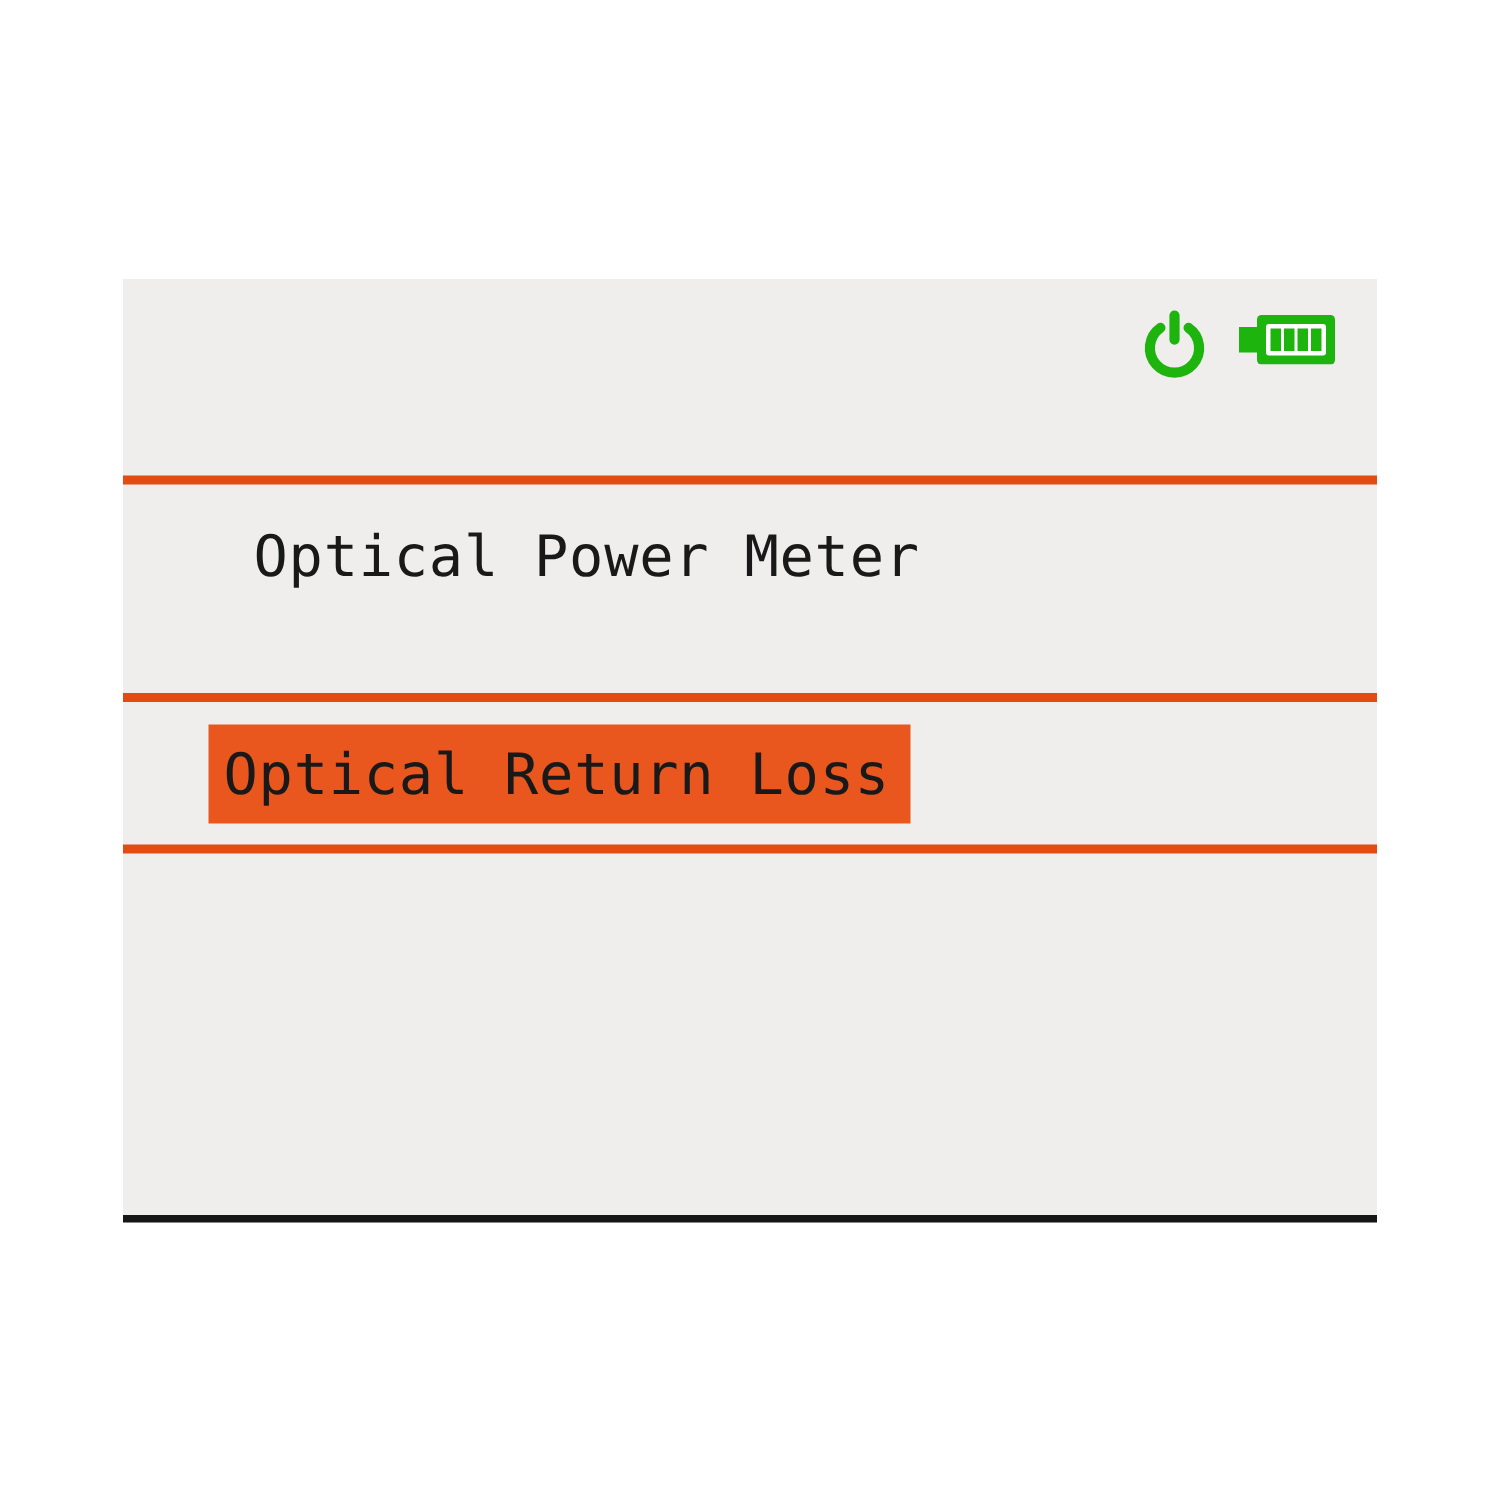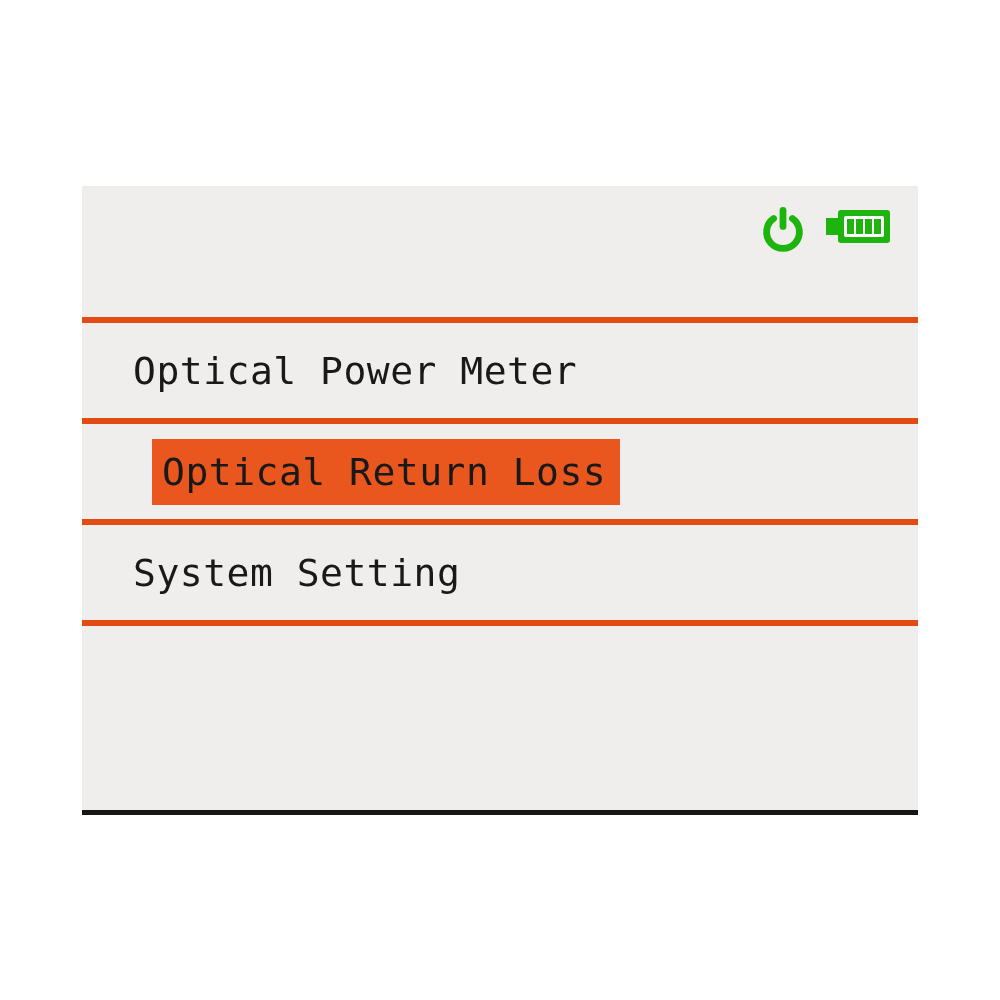--- a/index.html
+++ b/index.html
@@ -12,25 +12,25 @@
     display:flex; flex-direction:column;
     overflow:hidden;
   }
   .status-bar { position:relative; height:131px; flex:none; }
   .power-icon { position:absolute; left:677px; top:20px; width:48px; height:48px; }
   .battery-icon { position:absolute; left:744px; top:24px; width:64px; height:33px; }
   .menu-row {
     flex:none; height:101px;
     border-top:6px solid #e24b11;
     display:flex; align-items:center;
-    padding-left:51px;
+    padding-left:87px;
     font-size:38px; letter-spacing:0.5px; color:#191919;
     cursor:default; white-space:pre;
   }
-  .menu-row.selected { padding-left:16px; }
+  .menu-row.selected { padding-left:3px;margin-top:44px; }
   .menu-row.selected .menu-label {
     display:inline-flex; align-items:center;
     margin-left:54px; height:66px;
     padding:0 14px 0 10px;
     background:#e9571f;
   }
   .empty-row { flex:1; border-top:6px solid #e24b11; }
 </style>
 </head>
 <body>
@@ -55,19 +55,16 @@
 
   <div class="menu-row">
     <span class="menu-label">Optical Power Meter</span>
   </div>
 
   <div class="menu-row selected">
     <span class="menu-label">Optical Return Loss</span>
   </div>
 
 
-  <div class="menu-row">
-    <span class="menu-label">System Setting</span>
-  </div>
 
   <div class="empty-row"></div>
 
 </div>
 
 </body></html>

